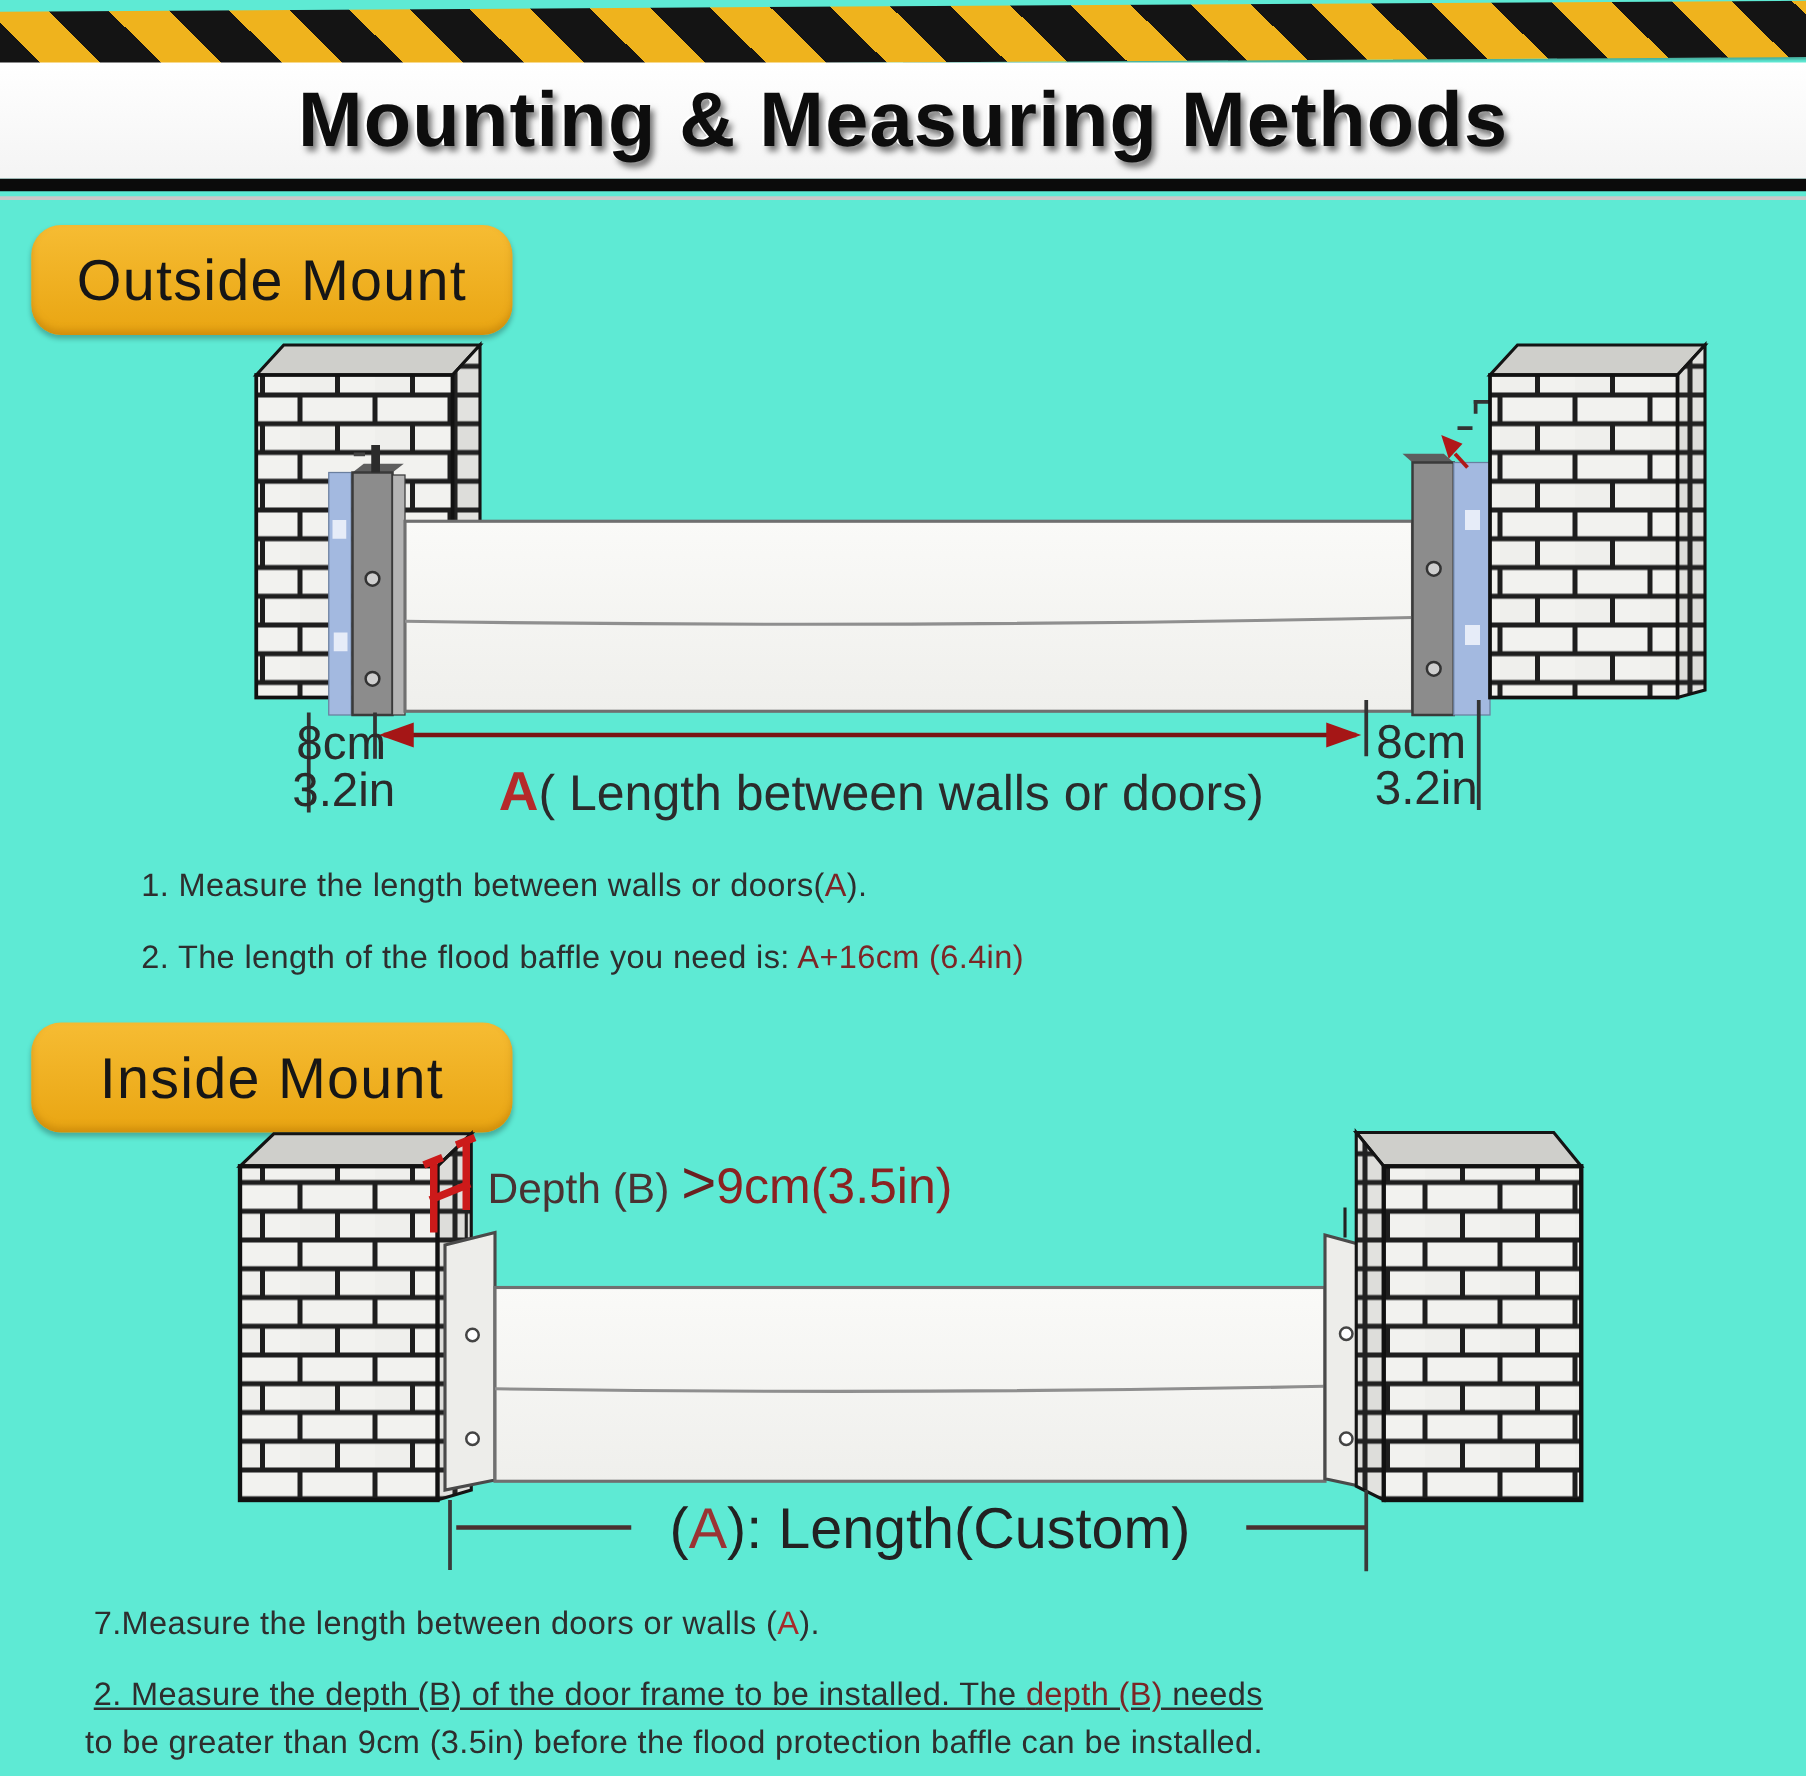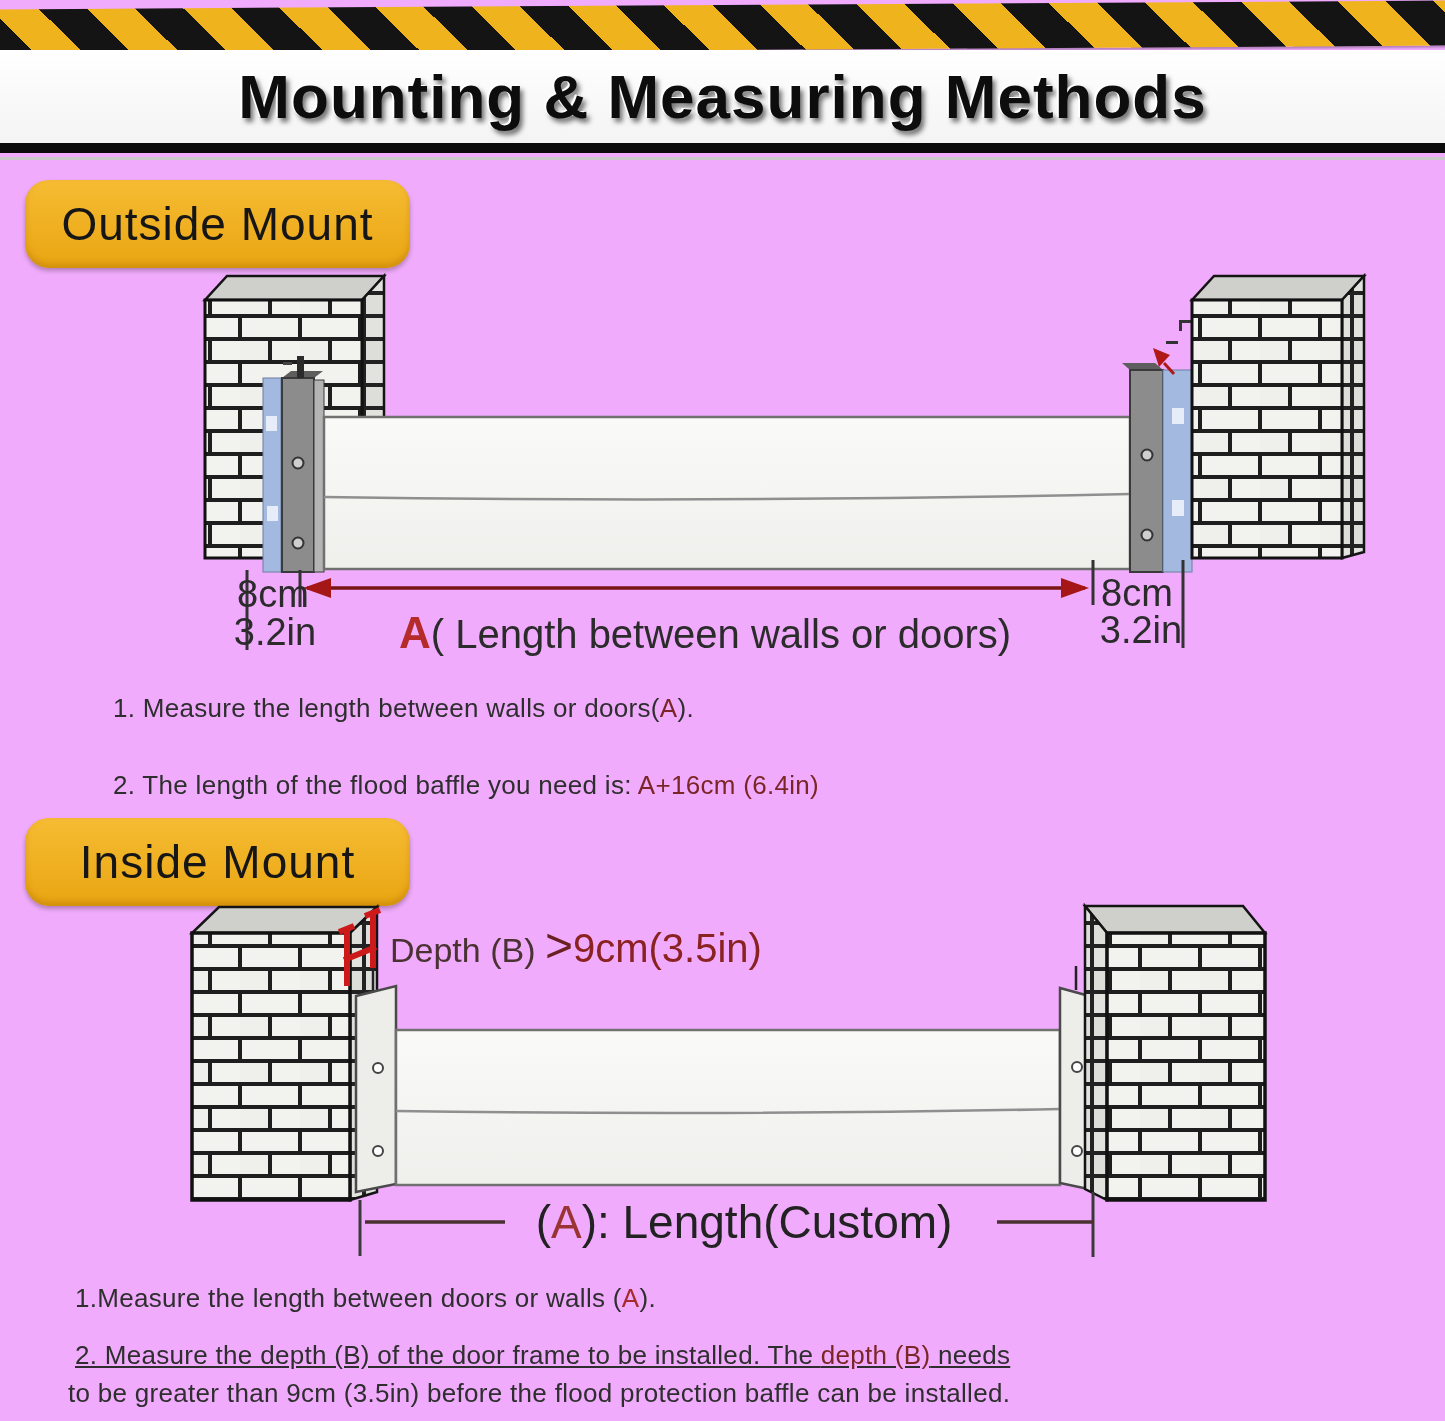--- a/index.html
+++ b/index.html
@@ -1,18 +1,18 @@
 <!DOCTYPE html>
 <html><head>
 <meta charset="utf-8">
 <style>
   html,body{margin:0;padding:0;background:#ffffff;}
   #screen{
     position:relative;width:1445px;height:1421px;overflow:hidden;
-    background:#f0abfc;font-family:"Liberation Sans",sans-serif;color:#2b2b2b;
+    background:#5eead4;font-family:"Liberation Sans",sans-serif;color:#2b2b2b;
   }
   
   .hazard{
     position:absolute;top:5px;left:-12px;width:1469px;height:45px;
     background:repeating-linear-gradient(45deg,#141414 0 34px,#EFB31D 34px 68px);
     transform:rotate(-0.35deg);
     box-shadow:0 2px 2px rgba(0,0,0,0.25);
   }
   .title-band{
     position:absolute;top:50px;left:0;width:1445px;height:93px;
@@ -146,21 +146,21 @@
       </g>
       <text class="measure-num" x="273" y="337" text-anchor="middle">8cm</text>
       <text class="measure-num" x="275" y="375" text-anchor="middle">3.2in</text>
       <text class="measure-num" x="1137" y="336" text-anchor="middle">8cm</text>
       <text class="measure-num" x="1141" y="373" text-anchor="middle">3.2in</text>
       <text x="705" y="378" text-anchor="middle"><tspan font-size="44" font-weight="bold" fill="#B52A2A">A</tspan><tspan font-size="40" fill="#2B2B2B">( Length between walls or doors)</tspan></text>
     </g>
   </svg>
 
   <div class="instr" style="top:693px;left:113px;"><span>1. Measure the length between walls or doors(</span><span class="maroon">A</span><span>).</span></div>
-  <div class="instr" style="top:750px;left:113px;margin-top:20px;"><span>2. The length of the flood baffle you need is: </span><span class="maroon">A+16cm (6.4in)</span></div>
+  <div class="instr" style="top:750px;left:113px;"><span>2. The length of the flood baffle you need is: </span><span class="maroon">A+16cm (6.4in)</span></div>
 
   <svg id="svg-inside" viewBox="0 0 1445 380">
 
     <g>
       <polygon points="192,33 350,33 377,7 219,7" fill="#CFCFCB" stroke="#141414" stroke-width="2.5"></polygon>
       <polygon points="350,33 377,7 377,292 350,300" fill="url(#brickS)" stroke="#141414" stroke-width="2.5"></polygon>
       <rect x="192" y="33" width="158" height="267" fill="url(#brickF)" stroke="#111111" stroke-width="3.5"></rect>
     </g>
 
     <g stroke="#CC1A1A" stroke-width="6">
@@ -200,17 +200,17 @@
 
     <g>
       <line x1="360" y1="300" x2="360" y2="356" stroke="#3A3A3A" stroke-width="3"></line>
       <line x1="1093" y1="292" x2="1093" y2="357" stroke="#3A3A3A" stroke-width="3"></line>
       <line x1="365" y1="322" x2="505" y2="322" stroke="#4A3030" stroke-width="3.5"></line>
       <line x1="997" y1="322" x2="1093" y2="322" stroke="#4A3030" stroke-width="3.5"></line>
       <text x="744" y="338" text-anchor="middle" font-size="46"><tspan fill="#222222">(</tspan><tspan fill="#9A3434">A</tspan><tspan fill="#222222">): Length(Custom)</tspan></text>
     </g>
   </svg>
 
-  <div class="instr" style="top:1283px;left:75px;"><span>1.Measure the length between doors or walls (</span><span class="redA">A</span><span>).</span></div>
+  <div class="instr" style="top:1283px;left:75px;"><span>7.Measure the length between doors or walls (</span><span class="redA">A</span><span>).</span></div>
   <div class="instr" style="top:1340px;left:75px;text-decoration:underline;"><span>2. Measure the depth (B) of the door frame to be installed. The </span><span class="maroon">depth (B)</span><span> needs</span></div>
   <div class="instr" style="top:1378px;left:68px;"><span>to be greater than 9cm (3.5in) before the flood protection baffle can be installed.</span></div>
 
 </div>
 
 </body></html>

